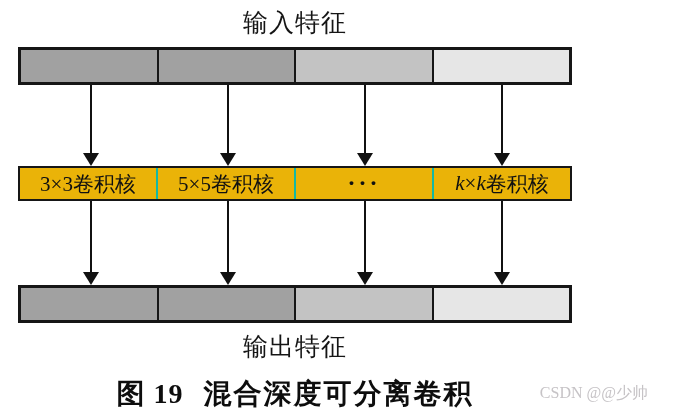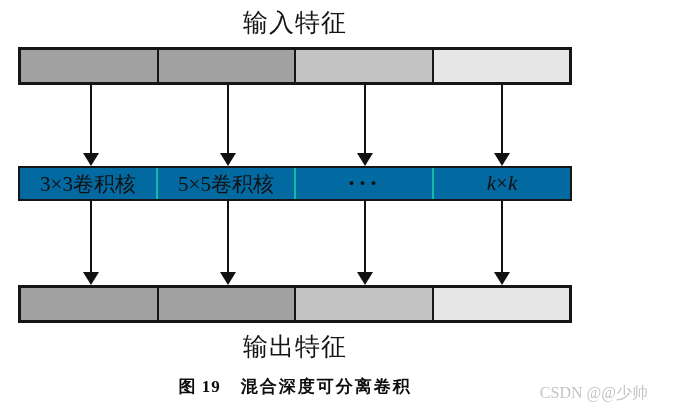--- a/index.html
+++ b/index.html
@@ -42,21 +42,21 @@
 
   .kernel-row {
     position: absolute;
     left: 18px;
     top: 166px;
     width: 554px;
     height: 35px;
     box-sizing: border-box;
     border: 2px solid #161616;
     display: flex;
-    background: #0369a1;
+    background: #eab308;
   }
   .kernel-box {
     flex: 1;
     display: flex;
     align-items: center;
     justify-content: center;
     font-size: 21px;
     white-space: nowrap;
     color: #111111;
   }
@@ -85,21 +85,21 @@
   .arrow.c3 { left: 357px; }
   .arrow.c4 { left: 494px; }
 
   .caption {
     position: absolute;
     left: 18px;
     top: 375px;
     width: 554px;
     text-align: center;
     font-weight: bold;
-    font-size: 17px;
+    font-size: 28px;
     letter-spacing: 2px;
     color: #0d0d0d;
   }
   .caption .fig-no { margin-right: 20px; letter-spacing: 1px; }
 
   .watermark {
     position: absolute;
     right: 28px;
     top: 383px;
     font-family: Liberation Serif, serif;
@@ -140,20 +140,21 @@
   </div>
 
   <div class="kernel-row">
     <div class="kernel-box">3×3卷积核</div>
     <div class="kernel-box">5×5卷积核</div>
     <div class="kernel-box dots">···</div>
     <div class="kernel-box">
       <span class="italic-k">k</span>
       <span>×</span>
       <span class="italic-k">k</span>
+      <span>卷积核</span>
     </div>
   </div>
 
   <div class="arrow row2 c1">
     <div class="shaft"></div>
       <div class="head"></div>
   </div>
   <div class="arrow row2 c2">
     <div class="shaft"></div>
       <div class="head"></div>

